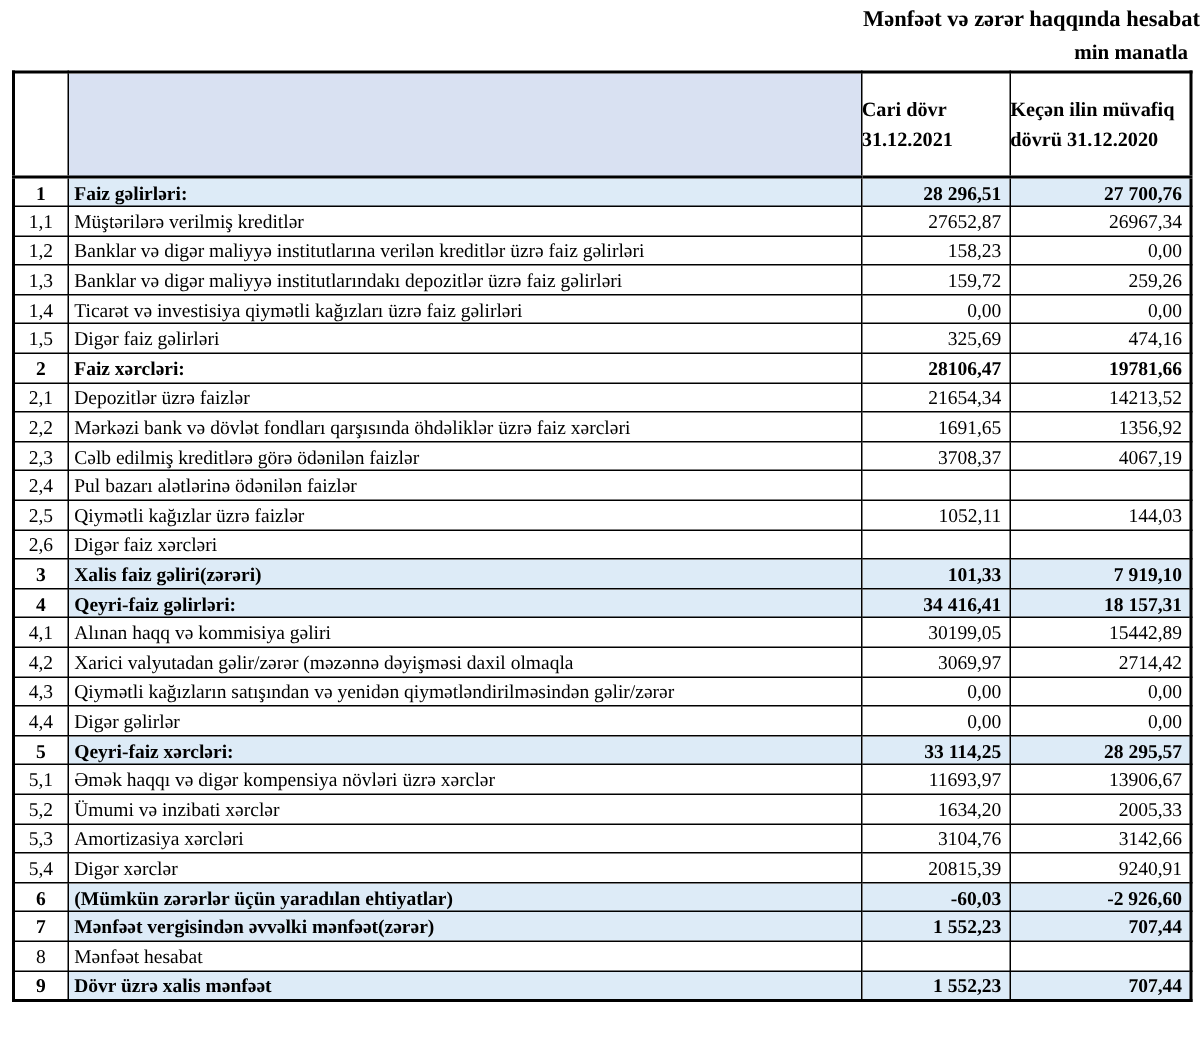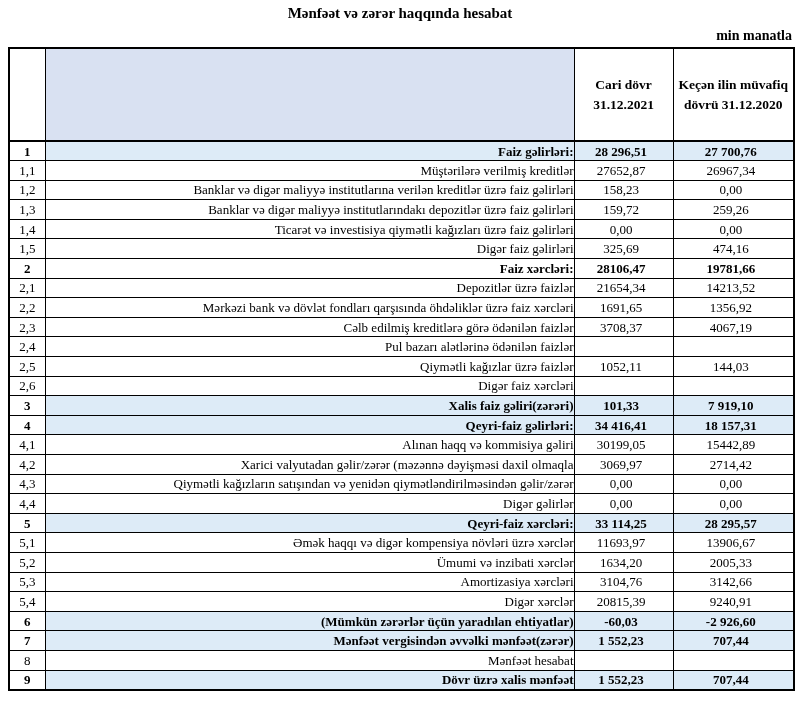--- a/index.html
+++ b/index.html
@@ -11,21 +11,21 @@
   html,body{margin:0;padding:0;}
   body{
     width:800px;height:702px;
     background:#ffffff;
     font-family:"Liberation Serif", serif;
     color:#000;
     overflow:hidden;
   }
   .page{padding-top:5px;}
   .title{
-    text-align:center;
+    text-align:right;
     font-weight:bold;
     font-size:15px;
     line-height:17px;
   }
   .unit{
     text-align:right;
     font-weight:bold;
     font-size:14px;
     line-height:15px;
     margin:6px 8px 4px 0;
@@ -41,38 +41,38 @@
   col.w-desc{width:529px;}
   col.w-v1{width:99px;}
   col.w-v2{width:121px;}
   th,td{
     border:1px solid var(--border);
     font-size:13px;
     padding:0;
     overflow:hidden;
   }
   thead th{
-    height:93px;
+    height:70px;
     font-weight:bold;
-    text-align:center;
+    text-align:left;
     vertical-align:middle;
     font-size:13.5px;
     line-height:20px;
     border-bottom:2px solid var(--border);
     background:#ffffff;
   }
   thead th.c-desc{background:var(--header-bg);}
   tbody td{
     height:19.6px;
     line-height:15px;
     vertical-align:middle;
   }
   td.c-num{text-align:center;}
-  td.c-desc{text-align:right;padding-left:4px;}
-  td.c-val{text-align:center;padding-right:5px;}
+  td.c-desc{text-align:left;padding-left:4px;}
+  td.c-val{text-align:right;padding-right:5px;}
   tr.hl td{background:var(--highlight-bg);}
   tr.hl td.c-num{background:#ffffff;}
   tr.b td{font-weight:bold;}
 </style>
 </head>
 <body>
 
 <div class="page">
   <div class="title">Mənfəət və zərər haqqında hesabat</div>
   <div class="unit">min manatla</div>

